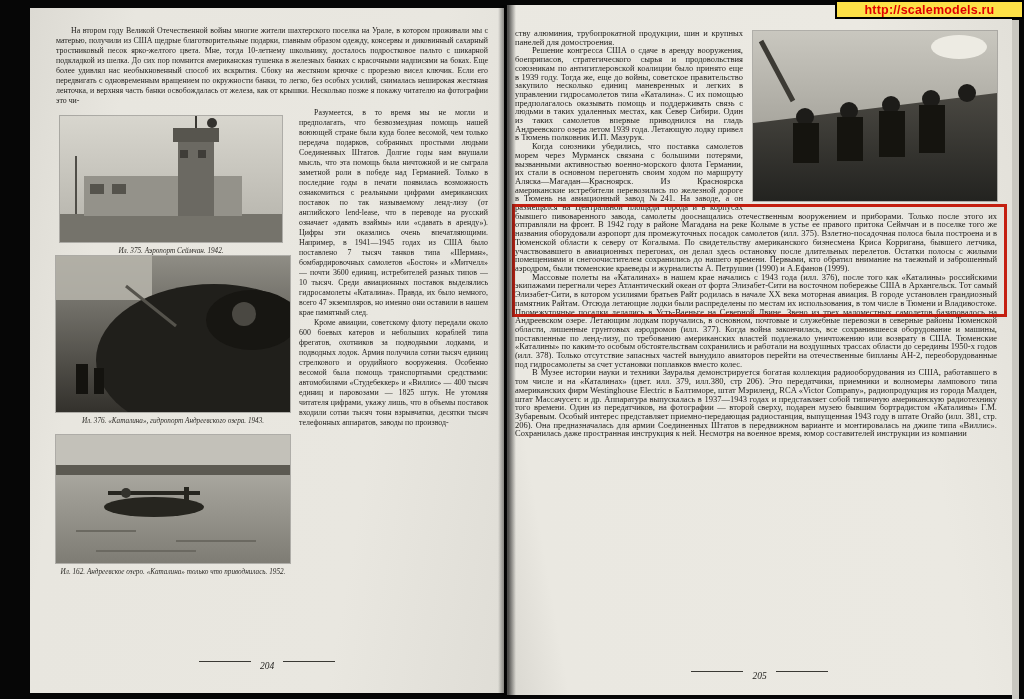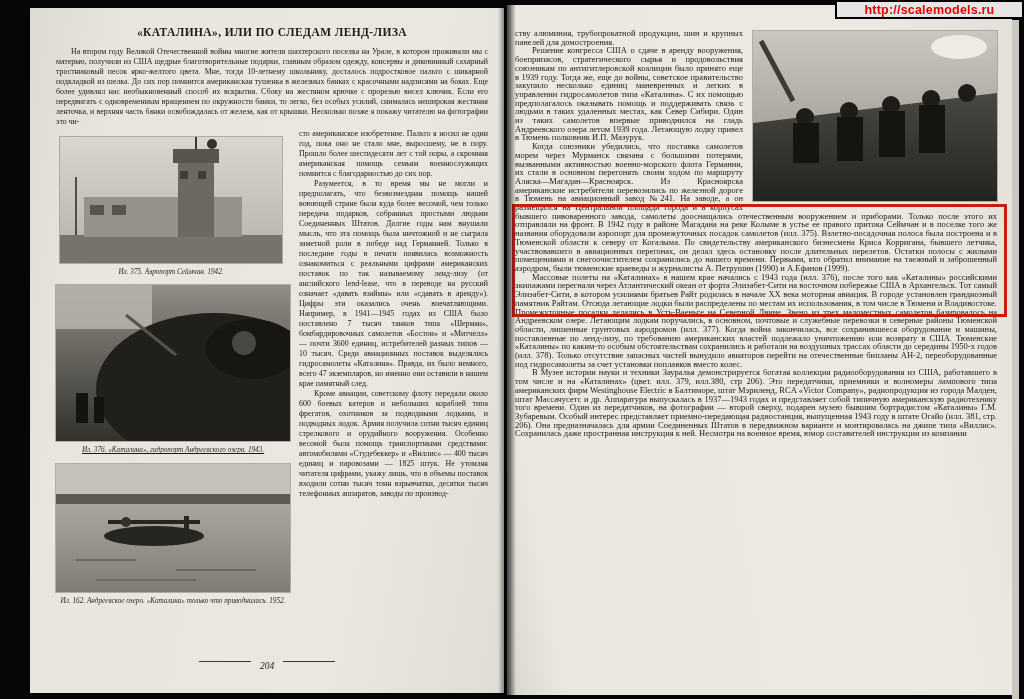--- a/index.html
+++ b/index.html
@@ -35,51 +35,50 @@
   .lp-figcol{width:234px;flex:0 0 234px;}
   .lp-textcol{flex:1;}
   figure{margin:0;}
   .photo{width:100%;overflow:hidden;background:#9a988f;box-shadow:0 0 0 1px rgba(0,0,0,.25);}
   .photo svg{display:block;width:100%;height:100%;}
   .cap{
     margin-top:5px;text-align:center;font-style:italic;font-size:7.2px;line-height:8.4px;color:#2a2925;
   }
   .fig-375{margin:8px 17px 0 4px;width:222px;}
   .p-375{height:126px;}
-  .fig-376{margin-top:9px;text-decoration:underline;}
+  .fig-376{margin-top:1px;}
   .p-376{height:156px;}
   .fig-377{margin-top:9px;}
   .p-377{height:128px;}
   .fig-378{float:right;width:244px;margin:2px 0 6px 10px;}
   .p-378{height:170px;}
   .cap-378{font-size:7.3px;}
   .pageno{
     position:absolute;bottom:22px;left:0;width:100%;
     display:flex;align-items:flex-start;justify-content:center;gap:9px;
     font-style:italic;font-size:9.5px;color:#22211e;
   }
   .page-right .pageno{bottom:14px;}
   .pageno::before,.pageno::after{content:"";width:52px;border-top:1px solid #3a3934;}
   .highlight-box{
     position:absolute;left:5px;top:199px;width:489px;height:107px;
     border:3px solid #c41f10;pointer-events:none;
   }
   .watermark{
     position:absolute;top:0;right:0;width:189px;height:19px;box-sizing:border-box;
-    background:#e5e5e5;border:2px solid #000;
+    background:#fde047;border:2px solid #000;
     display:flex;align-items:center;justify-content:center;
     font-family:"Liberation Sans","DejaVu Sans",sans-serif;
     font-weight:bold;font-size:12.5px;color:#e00000;letter-spacing:.2px;
   }
 </style>
 </head>
 <body>
 
 <div class="page page-left">
-  <h1 class="title">«КАТАЛИНА», ИЛИ ПО СЛЕДАМ ЛЕНД-ЛИЗА</h1>
   <p class="body">На втором году Великой Отечественной войны многие жители шахтерского поселка на Урале, в котором проживали мы с матерью, получили из США щедрые благотворительные подарки, главным образом одежду, консервы и диковинный сахарный тростниковый песок ярко-желтого цвета. Мне, тогда 10-летнему школьнику, досталось подростковое пальто с шикарной подкладкой из шелка. До сих пор помнится американская тушенка в железных банках с красочными надписями на боках. Еще более удивлял нас необыкновенный способ их вскрытия. Сбоку на жестяном крючке с прорезью висел ключик. Если его передвигать с одновременным вращением по окружности банки, то легко, без особых усилий, снималась неширокая жестяная ленточка, и верхняя часть банки освобождалась от железа, как от крышки. Несколько позже я покажу читателю на фотографии это чи-</p>
   <div class="lp-cols">
     <div class="lp-figcol">
       <figure class="fig-375">
         <div class="photo p-375">
           <svg viewBox="0 0 222 126" preserveAspectRatio="none">
             <defs>
                 <linearGradient id="g375" x1="0" y1="0" x2="0" y2="1">
               <stop offset="0" stop-color="#d8d6ce"></stop>
                   <stop offset="1" stop-color="#b3b1a9"></stop>
@@ -140,21 +139,20 @@
             <circle cx="70" cy="58" r="5" fill="#33322c"></circle>
             <line x1="20" y1="96" x2="80" y2="96" stroke="#6b6961" stroke-width="2"></line>
             <line x1="120" y1="106" x2="200" y2="106" stroke="#6b6961" stroke-width="2"></line>
             <line x1="40" y1="116" x2="140" y2="116" stroke="#6b6961" stroke-width="2"></line>
           </svg>
         </div>
         <figcaption class="cap">Ил. 162. Андреевское озеро. «Каталина» только что приводнилась. 1952.</figcaption>
       </figure>
     </div>
     <div class="lp-textcol">
-      <p class="body cont">сто американское изобретение. Пальто я носил не один год, пока оно не стало мне, выросшему, не в пору. Прошло более шестидесяти лет с той поры, а скромная американская помощь семьям военнослужащих помнится с благодарностью до сих пор.</p>
       <p class="body">Разумеется, в то время мы не могли и предполагать, что безвозмездная помощь нашей воюющей стране была куда более весомой, чем только передача подарков, собранных простыми людьми Соединенных Штатов. Долгие годы нам внушали мысль, что эта помощь была ничтожной и не сыграла заметной роли в победе над Германией. Только в последние годы в печати появилась возможность ознакомиться с реальными цифрами американских поставок по так называемому ленд-лизу (от английского lend-lease, что в переводе на русский означает «давать взаймы» или «сдавать в аренду»). Цифры эти оказались очень впечатляющими. Например, в 1941—1945 годах из США было поставлено 7 тысяч танков типа «Шерман», бомбардировочных самолетов «Бостон» и «Митчелл» — почти 3600 единиц, истребителей разных типов — 10 тысяч. Среди авиационных поставок выделялись гидросамолеты «Каталина». Правда, их было немного, всего 47 экземпляров, но именно они оставили в нашем крае памятный след.</p>
       <p class="body">Кроме авиации, советскому флоту передали около 600 боевых катеров и небольших кораблей типа фрегатов, охотников за подводными лодками, и подводных лодок. Армия получила сотни тысяч единиц стрелкового и орудийного вооружения. Особенно весомой была помощь транспортными средствами: автомобилями «Студебеккер» и «Виллис» — 400 тысяч единиц и паровозами — 1825 штук. Не утомляя читателя цифрами, укажу лишь, что в объемы поставок входили сотни тысяч тонн взрывчатки, десятки тысяч телефонных аппаратов, заводы по производ-</p>
     </div>
   </div>
   <div class="pageno">
     <span>204</span>
   </div>
 </div>
 
 <div class="page page-right">
@@ -185,20 +183,23 @@
         <rect x="166" y="74" width="26" height="48" fill="#15140f"></rect>
         <line x1="8" y1="10" x2="40" y2="70" stroke="#3c3a34" stroke-width="5"></line>
       </svg>
     </div>
   </figure>
   <p class="body cont">ству алюминия, трубопрокатной продукции, шин и крупных панелей для домостроения.</p>
   <p class="body">Решение конгресса США о сдаче в аренду вооружения, боеприпасов, стратегического сырья и продовольствия союзникам по антигитлеровской коалиции было принято еще в 1939 году. Тогда же, еще до войны, советское правительство закупило несколько единиц маневренных и легких в управлении гидросамолетов типа «Каталина». С их помощью предполагалось оказывать помощь и поддерживать связь с людьми в таких удаленных местах, как Север Сибири. Один из таких самолетов впервые приводнился на гладь Андреевского озера летом 1939 года. Летающую лодку привел в Тюмень полковник И.П. Мазурук.</p>
   <p class="body">Когда союзники убедились, что поставка самолетов морем через Мурманск связана с большими потерями, вызванными активностью военно-морского флота Германии, их стали в основном перегонять своим ходом по маршруту Аляска—Магадан—Красноярск. Из Красноярска американские истребители перевозились по железной дороге в Тюмень на авиационный завод №241. На заводе, а он размещался на Центральной площади города и в корпусах бывшего пивоваренного завода, самолеты дооснащались отечественным вооружением и приборами. Только после этого их отправляли на фронт. В 1942 году в районе Магадана на реке Колыме в устье ее правого притока Сеймчан и в поселке того же названия оборудовали аэропорт для промежуточных посадок самолетов (илл. 375). Взлетно-посадочная полоса была построена и в Тюменской области к северу от Когалыма. По свидетельству американского бизнесмена Криса Корригана, бывшего летчика, участвовавшего в авиационных перегонах, он делал здесь остановку после длительных перелетов. Остатки полосы с жилыми помещениями и снегоочистителем сохранились до нашего времени. Первыми, кто обратил внимание на таежный и заброшенный аэродром, были тюменские краеведы и журналисты А. Петрушин (1990) и А.Ефанов (1999).</p>
   <p class="body">Массовые полеты на «Каталинах» в нашем крае начались с 1943 года (илл. 376), после того как «Каталины» российскими экипажами перегнали через Атлантический океан от форта Элизабет-Сити на восточном побережье США в Архангельск. Тот самый Элизабет-Сити, в котором усилиями братьев Райт родилась в начале XX века моторная авиация. В городе установлен грандиозный памятник Райтам. Отсюда летающие лодки были распределены по местам их использования, в том числе в Тюмени и Владивостоке. Промежуточные посадки делались в Усть-Ваеньге на Северной Двине. Звено из трех маломестных самолетов базировалось на Андреевском озере. Летающим лодкам поручались, в основном, почтовые и служебные перевозки в северные районы Тюменской области, лишенные грунтовых аэродромов (илл. 377). Когда война закончилась, все сохранившееся оборудование и машины, поставленные по ленд-лизу, по требованию американских властей подлежало уничтожению или возврату в США. Тюменские «Каталины» по каким-то особым обстоятельствам сохранились и работали на воздушных трассах области до середины 1950-х годов (илл. 378). Только отсутствие запасных частей вынудило авиаторов перейти на отечественные бипланы АН-2, переоборудованные под гидросамолеты за счет установки поплавков вместо колес.</p>
   <p class="body">В Музее истории науки и техники Зауралья демонстрируется богатая коллекция радиооборудования из США, работавшего в том числе и на «Каталинах» (цвет. илл. 379, илл.380, стр 206). Это передатчики, приемники и волномеры лампового типа американских фирм Westinghouse Electric в Балтиморе, штат Мэриленд, RCA «Victor Company», радиопродукция из города Малден, штат Массачусетс и др. Аппаратура выпускалась в 1937—1943 годах и представляет собой типичную американскую радиотехнику того времени. Один из передатчиков, на фотографии — второй сверху, подарен музею бывшим бортрадистом «Каталины» Г.М. Зубаревым. Особый интерес представляет приемно-передающая радиостанция, выпущенная 1943 году в штате Огайо (илл. 381, стр. 206). Она предназначалась для армии Соединенных Штатов в передвижном варианте и монтировалась на джипе типа «Виллис». Сохранилась даже пространная инструкция к ней. Несмотря на военное время, юмор составителей инструкции из компании</p>
+  <div class="pageno">
+    <span>205</span>
+  </div>
   <div class="highlight-box"></div>
 </div>
 
 <div class="gutter"></div>
 <div class="edge-strip"></div>
 
 <div class="watermark">
   <span>http://scalemodels.ru</span>
 </div>
 

